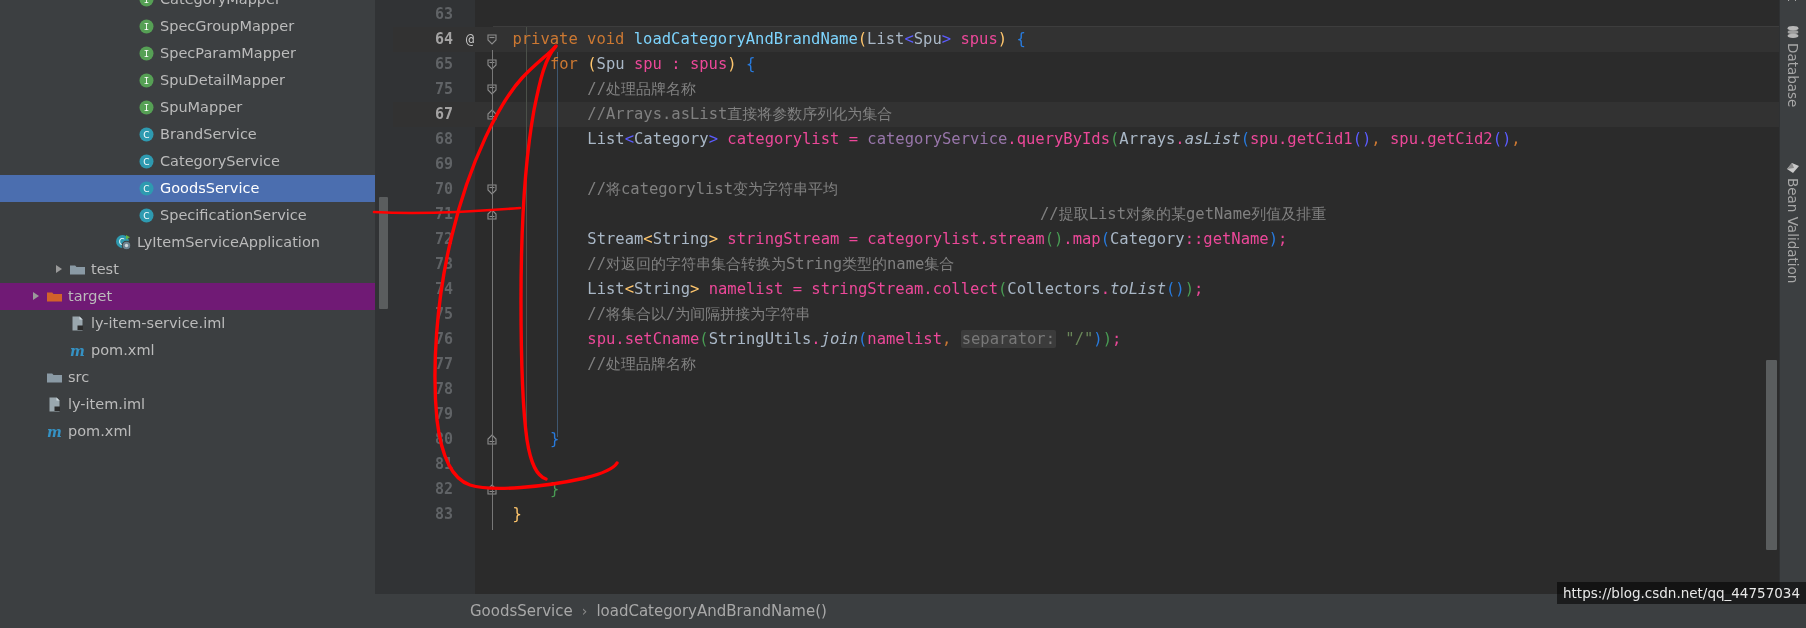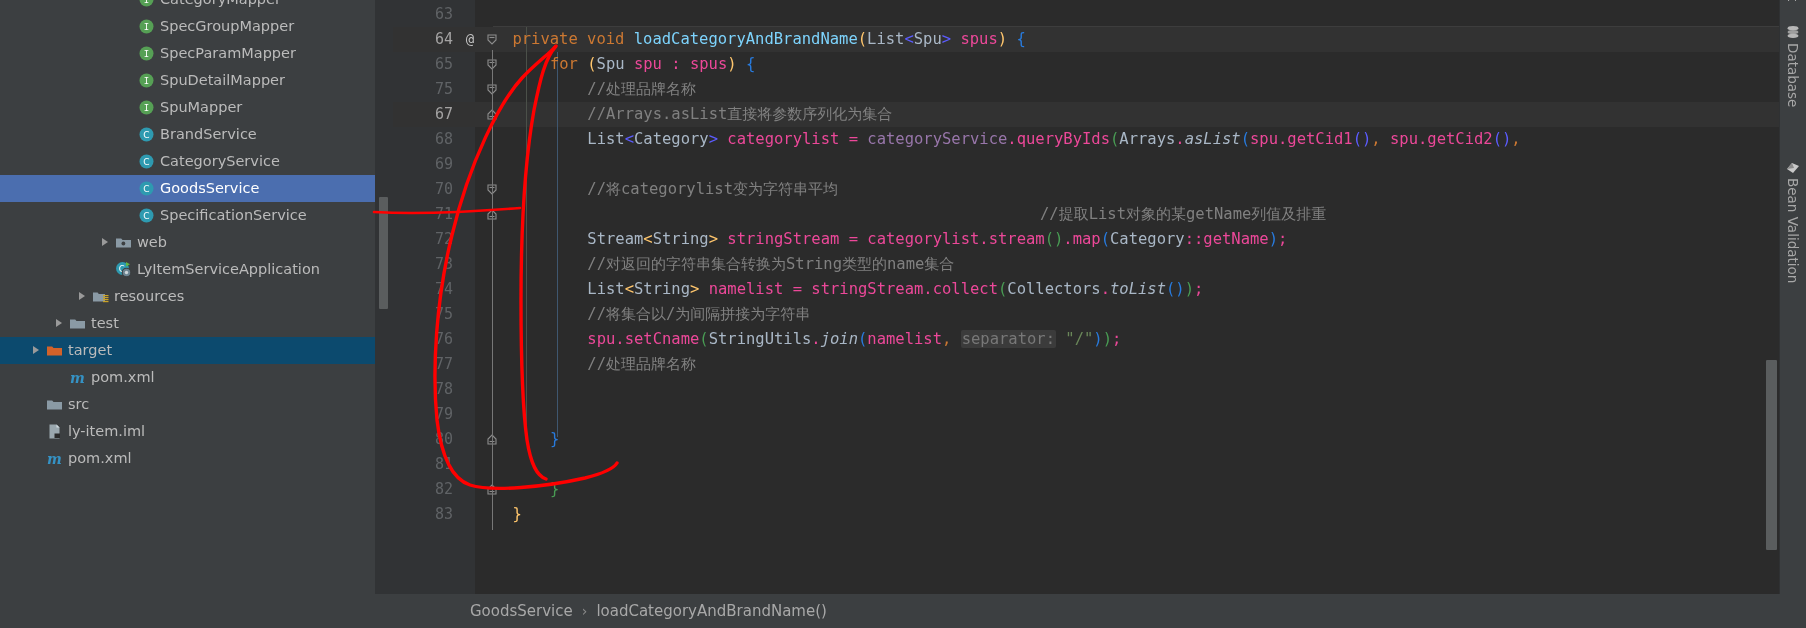--- a/index.html
+++ b/index.html
@@ -13,21 +13,21 @@
   
   .project{
     width:375px;flex:0 0 375px;background:#3c3f41;position:relative;overflow:hidden;
   }
   .tree{position:absolute;left:0;top:-14px;width:100%;}
   .row{
     height:27px;display:flex;align-items:center;white-space:nowrap;
     font-size:14.5px;color:#bbbbbb;position:relative;
   }
   .row.sel{background:#4b6eaf;color:#ffffff;}
-  .row.sel2{background:#0c4a6e;}
+  .row.sel2{background:#701a75;}
   .arrow{
     width:11px;height:11px;flex:0 0 11px;position:relative;margin-right:4px;
   }
   .arrow.right::before{
     content:"";position:absolute;left:2px;top:1px;
     border-left:6px solid #9a9a9a;border-top:4.5px solid transparent;border-bottom:4.5px solid transparent;
   }
   .arrow.down::before{
     content:"";position:absolute;left:0px;top:3px;
     border-top:6px solid #9a9a9a;border-left:5px solid transparent;border-right:5px solid transparent;
@@ -44,21 +44,21 @@
   .code-area{position:absolute;left:100px;right:0;top:0;bottom:0;}
 
   .ln{
     position:absolute;left:0;right:0;height:25px;
     font-family:"DejaVu Sans Mono","Liberation Mono",monospace;
     font-size:15.5px;line-height:25px;white-space:pre;
   }
   .num{
     position:absolute;left:18px;width:60px;text-align:right;
     color:#606366;font-family:"DejaVu Sans Mono","Liberation Mono",monospace;
-    font-size:15px;line-height:25px;height:25px;
+    font-size:15px;line-height:25px;height:25px;font-weight:bold;
   }
   .num.cur{color:#a4a3a3;}
   .at{position:absolute;left:86px;width:18px;text-align:center;color:#c0c0c0;
       font-family:"DejaVu Sans Mono","Liberation Mono",monospace;font-size:14px;line-height:25px;height:25px;}
   .fold{position:absolute;left:110px;width:14px;height:25px;}
   .hl-line{position:absolute;left:18px;right:0;height:25px;background:#323232;}
 
   
   .kw{color:#cc7832;}
   .fn{color:#7dd3fc;}
@@ -215,78 +215,63 @@
           <span class="ico">
             <svg width="17" height="17" viewBox="0 0 17 17">
               <circle cx="8.5" cy="8.5" r="7" fill="#2e9ab0"></circle>
               <text x="8.5" y="12.2" font-size="9" fill="#ffffff" text-anchor="middle" font-family="DejaVu Sans, sans-serif">C</text>
             </svg>
           </span>
           <span class="lbl">SpecificationService</span>
         </div>
         <div class="row">
           <span style="display: inline-block; width: 100px;"></span>
-          <span class="arrow right"></span>
-          <span class="ico">
-            <svg width="17" height="17" viewBox="0 0 17 17">
-              <path d="M1 4.5 h5.2 l1.3 1.5 H16 v7.5 H1 z" fill="#8a9aa5"></path>
-              <circle cx="8.4" cy="9.5" r="1.9" fill="#3c3f41"></circle>
-            </svg>
-          </span>
-          <span class="lbl">web</span>
-        </div>
-        <div class="row">
-          <span style="display: inline-block; width: 100px;"></span>
           <span class="arrow"></span>
           <span class="ico">
             <svg width="17" height="17" viewBox="0 0 17 17">
               <circle cx="7.5" cy="7.5" r="6.5" fill="#2e9ab0"></circle>
               <text x="6.8" y="11.2" font-size="8.5" fill="#ffffff" text-anchor="middle" font-family="DejaVu Sans, sans-serif">C</text>
               <path d="M11 1 l4 2.2 l-4 2.2 z" fill="#62b543"></path>
               <circle cx="11.5" cy="11.5" r="4.3" fill="#6d8491" stroke="#3c3f41" stroke-width="1.1"></circle>
               <circle cx="11.5" cy="11.5" r="1.7" fill="#cfd6da"></circle>
             </svg>
           </span>
           <span class="lbl">LyItemServiceApplication</span>
         </div>
         <div class="row">
-          <span style="display: inline-block; width: 77px;"></span>
-          <span class="arrow right"></span>
-          <span class="ico">
-            <svg width="17" height="17" viewBox="0 0 17 17">
-              <path d="M1 4.5 h4.6 l1.2 1.5 H13 v7.5 H1 z" fill="#8a9aa5"></path>
-              <g fill="#c9a227">
-                <rect x="11" y="7" width="5.5" height="1.2"></rect>
-                <rect x="11" y="9" width="5.5" height="1.2"></rect>
-                <rect x="11" y="11" width="5.5" height="1.2"></rect>
-                <rect x="11" y="13" width="5.5" height="1.2"></rect>
-              </g>
-            </svg>
-          </span>
-          <span class="lbl">resources</span>
-        </div>
-        <div class="row">
           <span style="display: inline-block; width: 54px;"></span>
           <span class="arrow right"></span>
           <span class="ico">
             <svg width="17" height="17" viewBox="0 0 17 17">
               <path d="M1 4.5 h5.2 l1.3 1.5 H16 v7.5 H1 z" fill="#8a9aa5"></path>
             </svg>
           </span>
           <span class="lbl">test</span>
         </div>
         <div class="row sel2">
           <span style="display: inline-block; width: 31px;"></span>
           <span class="arrow right"></span>
           <span class="ico">
             <svg width="17" height="17" viewBox="0 0 17 17">
               <path d="M1 4.5 h5.2 l1.3 1.5 H16 v7.5 H1 z" fill="#d2622a"></path>
             </svg>
           </span>
           <span class="lbl">target</span>
+        </div>
+        <div class="row">
+          <span style="display: inline-block; width: 54px;"></span>
+          <span class="arrow"></span>
+          <span class="ico">
+            <svg width="17" height="17" viewBox="0 0 17 17">
+              <path d="M3.5 1.5 h7 l3 3 v11 h-10 z" fill="#9aa7ae"></path>
+              <path d="M10.5 1.5 l3 3 h-3 z" fill="#d4dde2"></path>
+              <rect x="8.5" y="10.5" width="5.5" height="4.5" fill="#2b2b2b"></rect>
+            </svg>
+          </span>
+          <span class="lbl">ly-item-service.iml</span>
         </div>
         <div class="row">
           <span style="display: inline-block; width: 54px;"></span>
           <span class="arrow"></span>
           <span class="ico">
             <svg width="17" height="17" viewBox="0 0 17 17">
               <text x="8.5" y="13.5" font-size="14" fill="#3592c4" text-anchor="middle" font-style="italic" font-weight="bold" font-family="DejaVu Serif, serif">m</text>
             </svg>
           </span>
           <span class="lbl">pom.xml</span>
@@ -461,20 +446,23 @@
       <span class="tx">Bean Validation</span>
     </div>
   </div>
 
   <div class="breadcrumb">
     <span>GoodsService</span>
     <span class="crumb-sep">›</span>
     <span>loadCategoryAndBrandName()</span>
   </div>
 
+  <div class="watermark">
+    <span>https://blog.csdn.net/qq_44757034</span>
+  </div>
 
   <svg class="annot" width="1806" height="628">
     <path d="M555,47 C549,54 536,63 522,78 C500,102 470,160 452,235
              C436,300 432,370 437,420 C442,462 455,480 470,485
              C492,492 545,487 585,478 C605,473 614,468 617,463" stroke="#ff0000" stroke-width="3.4" fill="none" stroke-linecap="round"></path>
     <path d="M556,46 C545,58 540,80 534,110 C525,160 521,230 521,300
              C521,360 522,405 527,440 C531,465 537,476 546,479" stroke="#ff0000" stroke-width="3.4" fill="none" stroke-linecap="round"></path>
     <path d="M374,212 C410,214 470,212 520,208" stroke="#ff0000" stroke-width="2.6" fill="none" stroke-linecap="round"></path>
   </svg>
 

